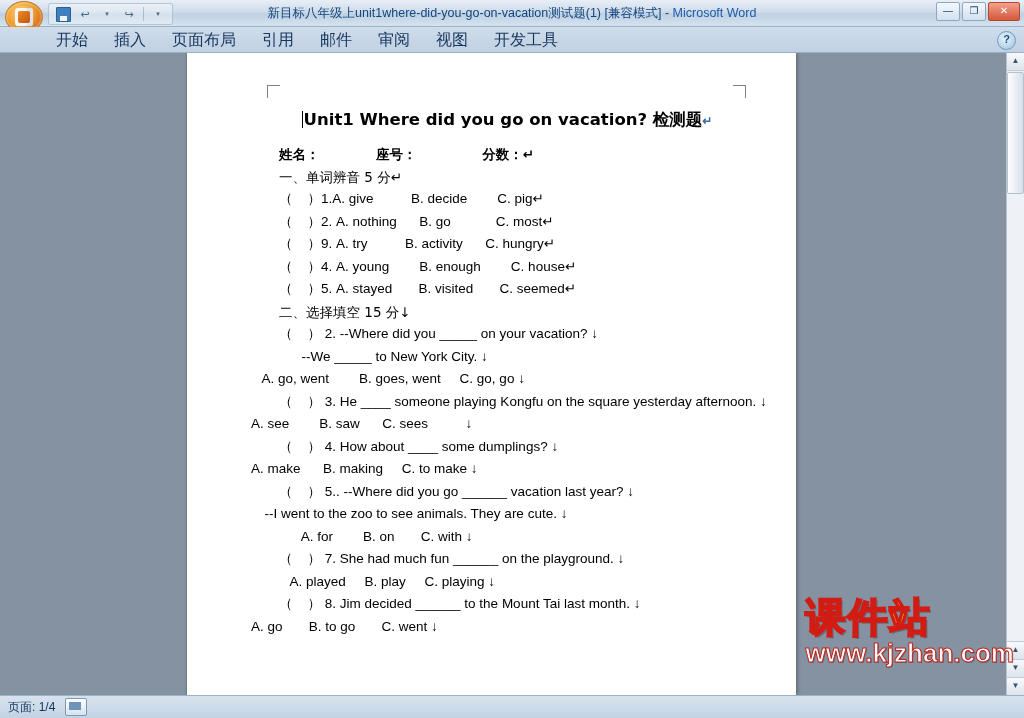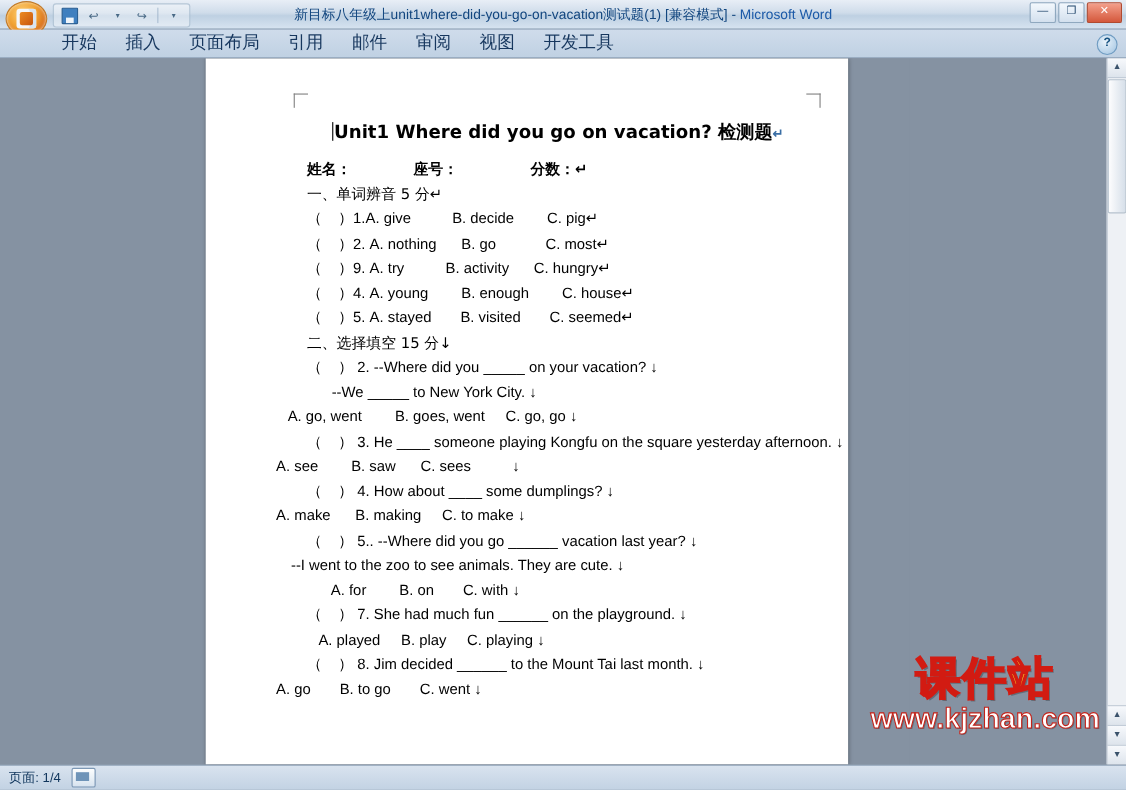--- a/index.html
+++ b/index.html
@@ -199,20 +199,21 @@
     background: #8592a2;
   }
   .page {
     position: absolute;
     left: 0;
     top: 0;
     width: 584px;
     height: 100%;
     background: #ffffff;
     box-shadow: 1px 0 4px rgba(0,0,0,0.35);
+    padding-left: 25px;
   }
   .right-gutter {
     flex: 1;
     background: #8592a2;
   }
   .corner-mark {
     position: absolute;
     width: 12px;
     height: 12px;
   }
@@ -333,23 +334,22 @@
     content: "";
     position: absolute;
     left: 3px; top: 3px;
     width: 12px; height: 8px;
     background: #6f94b8;
   }
 
   
   .watermark {
     position: absolute;
-    right: 24px;
+    right: 10px;
     bottom: 28px;
-    text-align: center;
     pointer-events: none;
   }
   .wm-top {
     font-family: "DejaVu Sans", sans-serif;
     font-size: 40px;
     font-weight: bold;
     color: #fdf32a;
     -webkit-text-stroke: 2px #d21b12;
     text-shadow: 2px 2px 0 rgba(0,0,0,0.25);
     letter-spacing: 2px;

